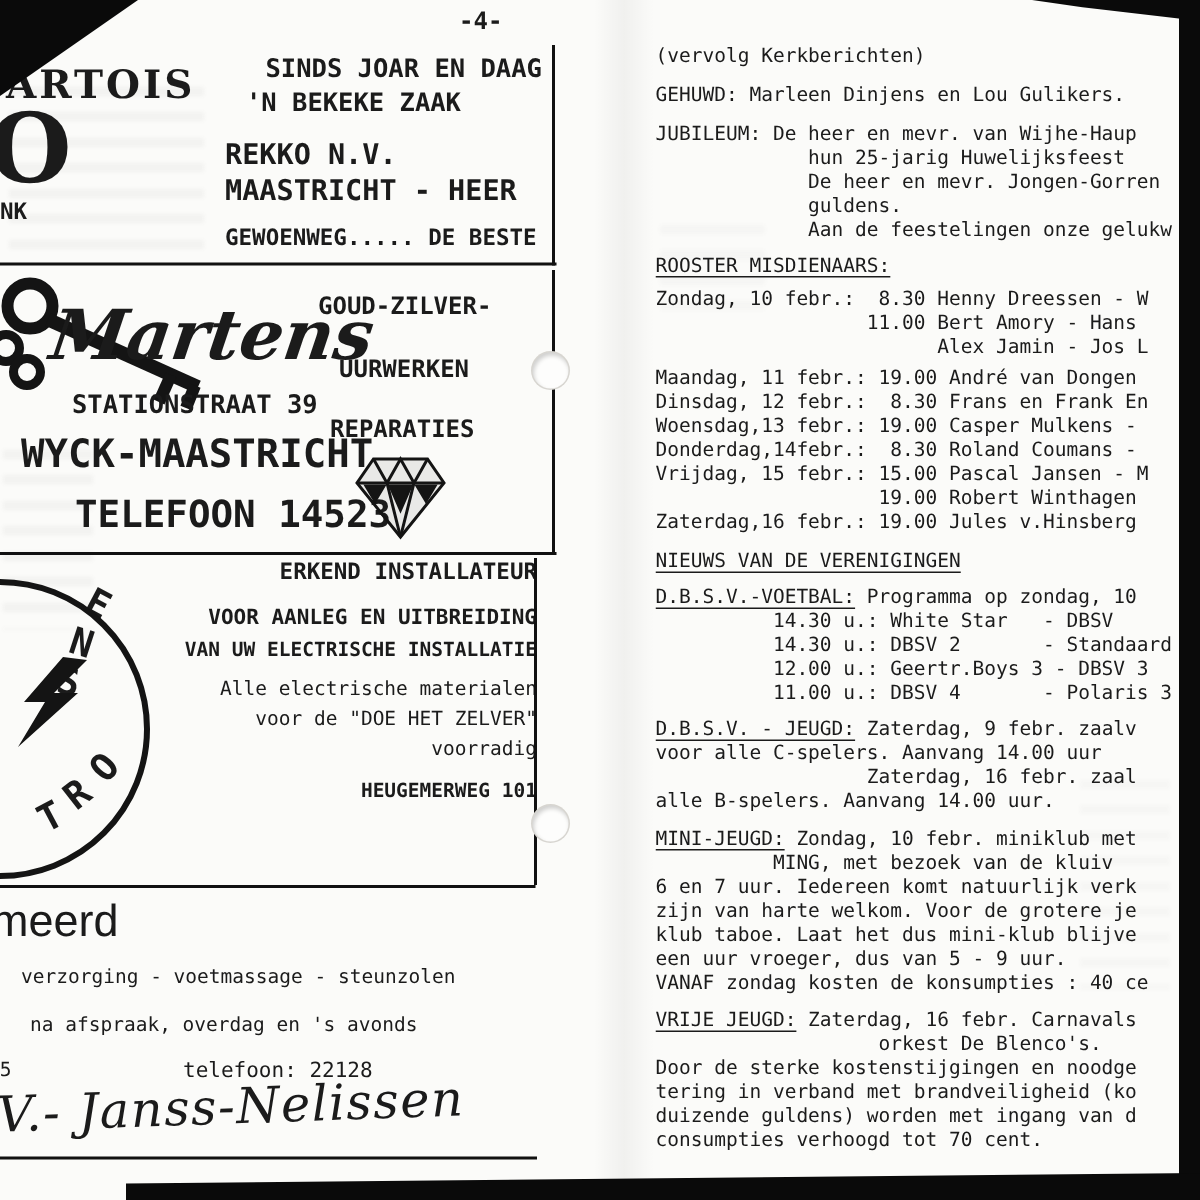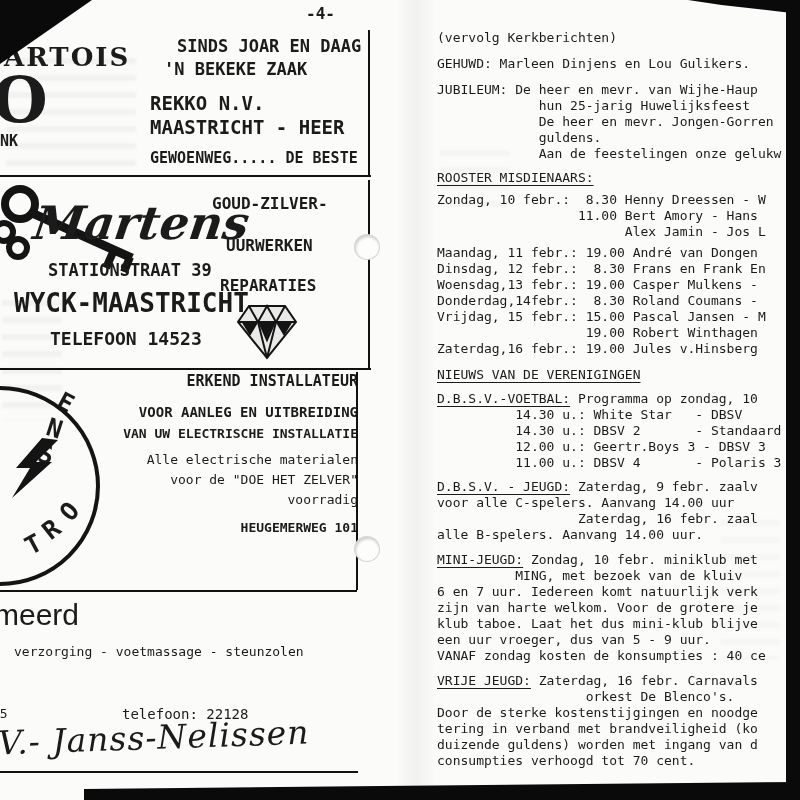--- a/index.html
+++ b/index.html
@@ -64,21 +64,21 @@
           <circle cx="24" cy="66" r="9" stroke-width="6"></circle>
           <line x1="38" y1="31" x2="138" y2="76" stroke-width="9"></line>
           <line x1="120" y1="68" x2="112" y2="86" stroke-width="8"></line>
           <line x1="136" y1="75" x2="130" y2="90" stroke-width="8"></line>
         </g>
       </svg>
     </span>
     <div class="abs serif b" style="left:34px;top:16px;font-size:46px;font-style:italic;transform:skewX(-8deg);">Martens</div>
     <div class="abs mono b" style="left:48px;top:80px;font-size:17px;">STATIONSTRAAT 39</div>
     <div class="abs mono b" style="left:14px;top:108px;font-size:26px;">WYCK-MAASTRICHT</div>
-    <div class="abs mono b" style="left:50px;top:148px;font-size:18px;">TELEFOON 14523</div>
+    <div class="abs mono b" style="left:50px;top:148px;font-size:25px;">TELEFOON 14523</div>
     <div class="abs mono b" style="left:212px;top:14px;font-size:16px;">GOUD-ZILVER-</div>
     <div class="abs mono b" style="left:226px;top:56px;font-size:16px;">UURWERKEN</div>
     <div class="abs mono b" style="left:220px;top:96px;font-size:16px;">REPARATIES</div>
     <span class="abs" style="left:236px;top:118px;">
       <svg width="62" height="64" viewBox="0 0 62 64">
         <g stroke="#141414" stroke-width="2" fill="none">
           <polygon points="13,8 49,8 60,24 31,60 2,24" fill="#141414" fill-opacity="0.08"></polygon>
           <polyline points="2,24 60,24"></polyline>
           <polyline points="13,8 22,24 31,60"></polyline>
           <polyline points="49,8 40,24 31,60"></polyline>
@@ -111,20 +111,21 @@
       <div class="mono" style="font-size:13px;line-height:20px;">Alle electrische materialen</div>
       <div class="mono" style="font-size:13px;line-height:20px;">voor de "DOE HET ZELVER"</div>
       <div class="mono" style="font-size:13px;line-height:20px;margin-bottom:10px;">voorradig</div>
       <div class="mono b" style="font-size:13px;">HEUGEMERWEG 101</div>
     </div>
   </div>
 
   <div class="abs" style="left:0;top:592px;width:372px;height:182px;">
     <div class="abs sans" style="left:-6px;top:6px;font-size:30px;">meerd</div>
     <div class="abs mono" style="left:14px;top:52px;font-size:13px;">verzorging - voetmassage - steunzolen</div>
+    <div class="abs mono" style="left:20px;top:84px;font-size:13px;">na afspraak, overdag en 's avonds</div>
     <div class="abs mono" style="left:-8px;top:114px;font-size:13px;">25</div>
     <div class="abs mono" style="left:122px;top:114px;font-size:14px;">telefoon:  22128</div>
     <div class="abs sig" style="left:-2px;top:126px;font-size:33px;transform:rotate(-2deg);letter-spacing:1px;">V.- Janss-Nelissen</div>
   </div>
 
   <div class="rule" style="left:0;top:175px;width:371px;height:2px;"></div>
   <div class="rule" style="left:0;top:368px;width:371px;height:2px;"></div>
   <div class="rule" style="left:0;top:590px;width:357px;height:2px;"></div>
   <div class="rule" style="left:0;top:771px;width:358px;height:2px;"></div>
   <div class="rule" style="left:368px;top:30px;width:2px;height:147px;"></div>

